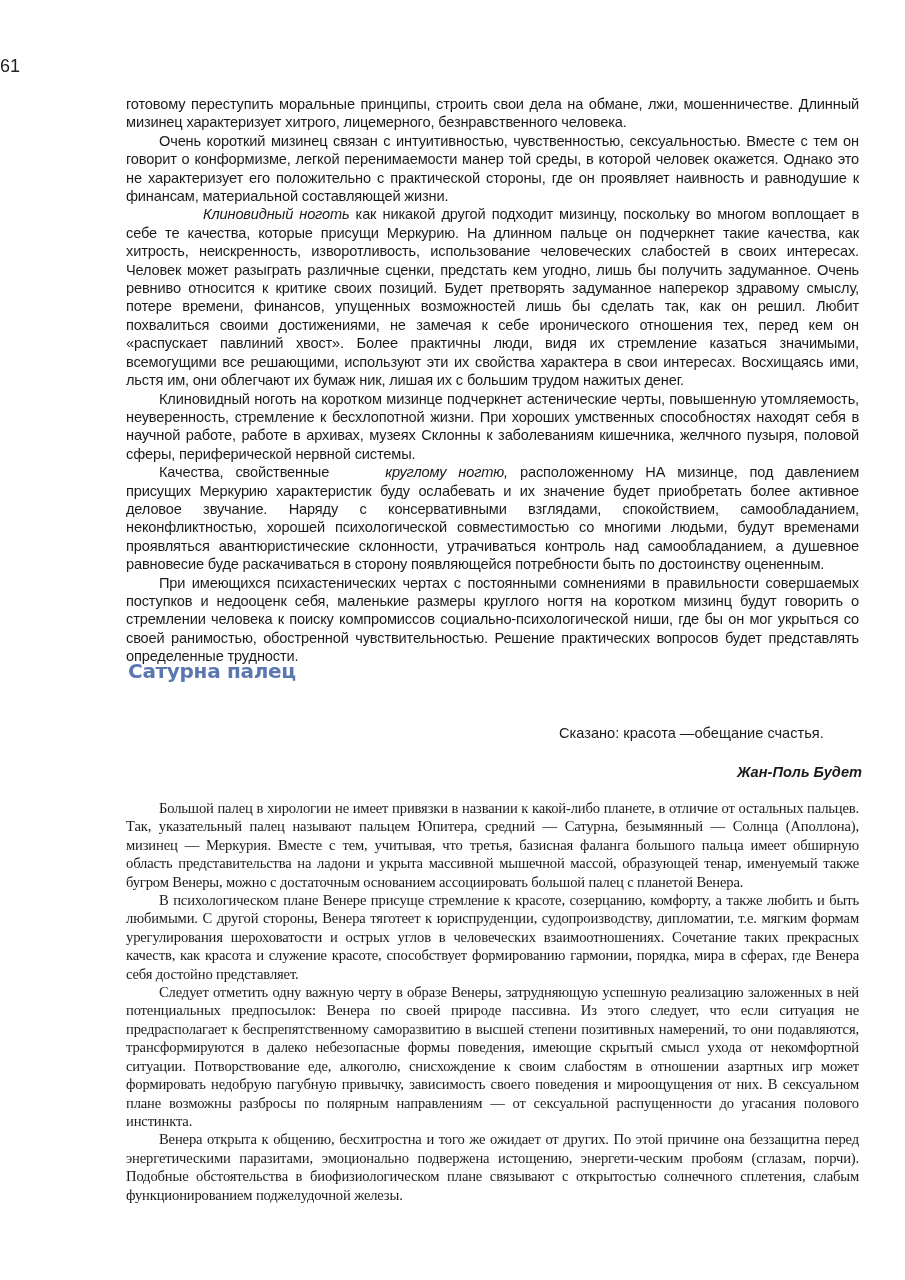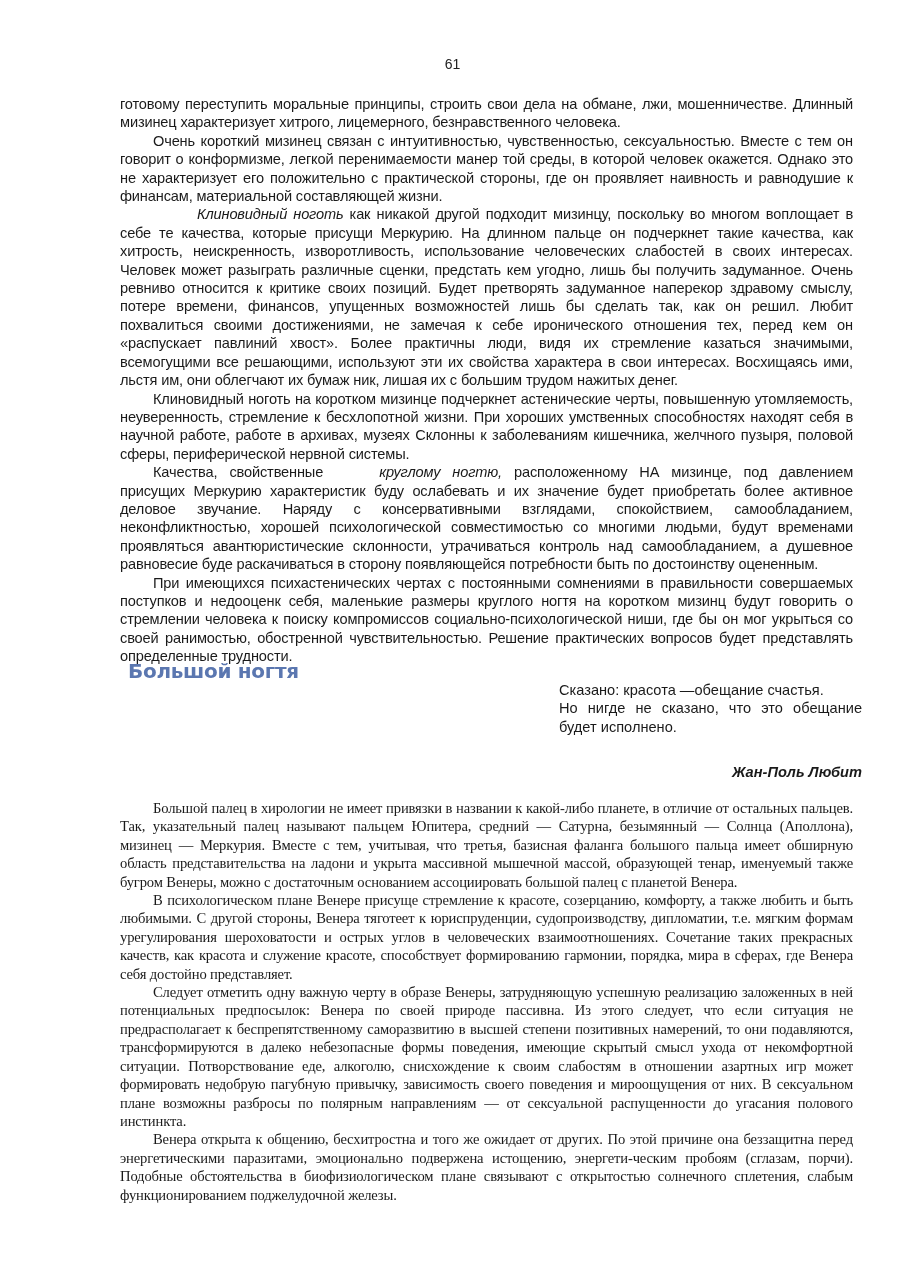--- a/index.html
+++ b/index.html
@@ -2,40 +2,40 @@
 <html><head>
 <meta charset="utf-8">
 <style>
   html, body { margin: 0; padding: 0; background: #ffffff; }
   body { width: 905px; height: 1280px; position: relative; overflow: hidden; }
   .page {
     position: absolute; left: 0; top: 0; width: 905px; height: 1280px;
     font-family: "Liberation Sans", sans-serif; color: #1a1a1a;
   }
   .page-number {
-    position: absolute; top: 56px; left: 0; width: 100%; text-align: center;
-    font-family: "Liberation Sans", sans-serif; font-size: 14px; color: #222;
+    position: absolute; top: 56px; left: 0; width: 100%; 
+    font-family: "Liberation Sans", sans-serif; font-size: 18px; color: #222;
   }
   .body-text {
-    position: absolute; left: 120px; width: 733px;
+    position: absolute; left: 126px; width: 733px;
     font-size: 14.6px; line-height: 18.4px; text-align: justify;
     letter-spacing: -0.15px;
   }
   .body-text p { margin: 0; text-indent: 33px; }
   .body-text p.noindent { text-indent: 0; }
   .body-text em { font-style: italic; margin-left: 44px; }
   #block1 { top: 95px; }
   #block2 { top: 799px; font-family: Liberation Serif, serif; }
   .heading {
     position: absolute; left: 128px; top: 659px;
     font-family: "DejaVu Sans", sans-serif; font-weight: bold;
     font-size: 20px; color: #5b77b0; letter-spacing: -0.3px;
   }
   .epigraph {
-    position: absolute; left: 559px; top: 681px; width: 303px;
+    position: absolute; left: 559px; top: 724px; width: 303px;
     font-size: 14.6px; line-height: 18.4px; text-align: justify;
   }
   .epigraph p { margin: 0; }
   .epigraph-author {
     position: absolute; right: 43px; top: 764px;
     font-size: 14.6px; font-weight: bold; font-style: italic;
   }
 </style>
 </head>
 <body>
@@ -45,27 +45,26 @@
 
   <div class="body-text" id="block1">
       <p class="noindent"><span>готовому переступить моральные принципы, строить свои дела на обмане, лжи, мошенничестве. Длинный мизинец характеризует хитрого, лицемерного, безнравственного человека.</span></p>
       <p><span>Очень короткий мизинец связан с интуитивностью, чувственностью, сексуальностью. Вместе с тем он говорит о конформизме, легкой перенимаемости манер той среды, в которой человек окажется. Однако это не характеризует его положительно с практической стороны, где он проявляет наивность и равнодушие к финансам, материальной составляющей жизни.</span></p>
       <p><em>Клиновидный ноготь</em><span> как никакой другой подходит мизинцу, поскольку во многом воплощает в себе те качества, которые присущи Меркурию. На длинном пальце он подчеркнет такие качества, как хитрость, неискренность, изворотливость, использование человеческих слабостей в своих интересах. Человек может разыграть различные сценки, предстать кем угодно, лишь бы получить задуманное. Очень ревниво относится к критике своих позиций. Будет претворять задуманное наперекор здравому смыслу, потере времени, финансов, упущенных возможностей лишь бы сделать так, как он решил. Любит похвалиться своими достижениями, не замечая к себе иронического отношения тех, перед кем он «распускает павлиний хвост». Более практичны люди, видя их стремление казаться значимыми, всемогущими все решающими, используют эти их свойства характера в свои интересах. Восхищаясь ими, льстя им, они облегчают их бумаж ник, лишая их с большим трудом нажитых денег.</span></p>
       <p><span>Клиновидный ноготь на коротком мизинце подчеркнет астенические черты, повышенную утомляемость, неуверенность, стремление к бесхлопотной жизни. При хороших умственных способностях находят себя в научной работе, работе в архивах, музеях Склонны к заболеваниям кишечника, желчного пузыря, половой сферы, периферической нервной системы.</span></p>
       <p><span>Качества, свойственные </span><em>круглому ногтю,</em><span> расположенному НА мизинце, под давлением присущих Меркурию характеристик буду ослабевать и их значение будет приобретать более активное деловое звучание. Наряду с консервативными взглядами, спокойствием, самообладанием, неконфликтностью, хорошей психологической совместимостью со многими людьми, будут временами проявляться авантюристические склонности, утрачиваться контроль над самообладанием, а душевное равновесие буде раскачиваться в сторону появляющейся потребности быть по достоинству оцененным.</span></p>
       <p><span>При имеющихся психастенических чертах с постоянными сомнениями в правильности совершаемых поступков и недооценк себя, маленькие размеры круглого ногтя на коротком мизинц будут говорить о стремлении человека к поиску компромиссов социально-психологической ниши, где бы он мог укрыться со своей ранимостью, обостренной чувствительностью. Решение практических вопросов будет представлять определенные трудности.</span></p>
     </div>
 
-  <div class="heading">Большой ногтя</div>
+  <div class="heading">Сатурна палец</div>
 
   <div class="epigraph">
     <p>Сказано: красота —обещание счастья.</p>
-    <p>Но нигде не сказано, что это обещание будет исполнено.</p>
   </div>
-  <div class="epigraph-author">Жан-Поль Любит</div>
+  <div class="epigraph-author">Жан-Поль Будет</div>
 
   <div class="body-text" id="block2">
       <p><span>Большой палец в хирологии не имеет привязки в названии к какой-либо планете, в отличие от остальных пальцев. Так, указательный палец называют пальцем Юпитера, средний — Сатурна, безымянный — Солнца (Аполлона), мизинец — Меркурия. Вместе с тем, учитывая, что третья, базисная фаланга большого пальца имеет обширную область представительства на ладони и укрыта массивной мышечной массой, образующей тенар, именуемый также бугром Венеры, можно с достаточным основанием ассоциировать большой палец с планетой Венера.</span></p>
       <p><span>В психологическом плане Венере присуще стремление к красоте, созерцанию, комфорту, а также любить и быть любимыми. С другой стороны, Венера тяготеет к юриспруденции, судопроизводству, дипломатии, т.е. мягким формам урегулирования шероховатости и острых углов в человеческих взаимоотношениях. Сочетание таких прекрасных качеств, как красота и служение красоте, способствует формированию гармонии, порядка, мира в сферах, где Венера себя достойно представляет.</span></p>
       <p><span>Следует отметить одну важную черту в образе Венеры, затрудняющую успешную реализацию заложенных в ней потенциальных предпосылок: Венера по своей природе пассивна. Из этого следует, что если ситуация не предрасполагает к беспрепятственному саморазвитию в высшей степени позитивных намерений, то они подавляются, трансформируются в далеко небезопасные формы поведения, имеющие скрытый смысл ухода от некомфортной ситуации. Потворствование еде, алкоголю, снисхождение к своим слабостям в отношении азартных игр может формировать недобрую пагубную привычку, зависимость своего поведения и мироощущения от них. В сексуальном плане возможны разбросы по полярным направлениям — от сексуальной распущенности до угасания полового инстинкта.</span></p>
       <p><span>Венера открыта к общению, бесхитростна и того же ожидает от других. По этой причине она беззащитна перед энергетическими паразитами, эмоционально подвержена истощению, энергети-ческим пробоям (сглазам, порчи). Подобные обстоятельства в биофизиологическом плане связывают с открытостью солнечного сплетения, слабым функционированием поджелудочной железы.</span></p>
     </div>
 </div>
 
 </body></html>

